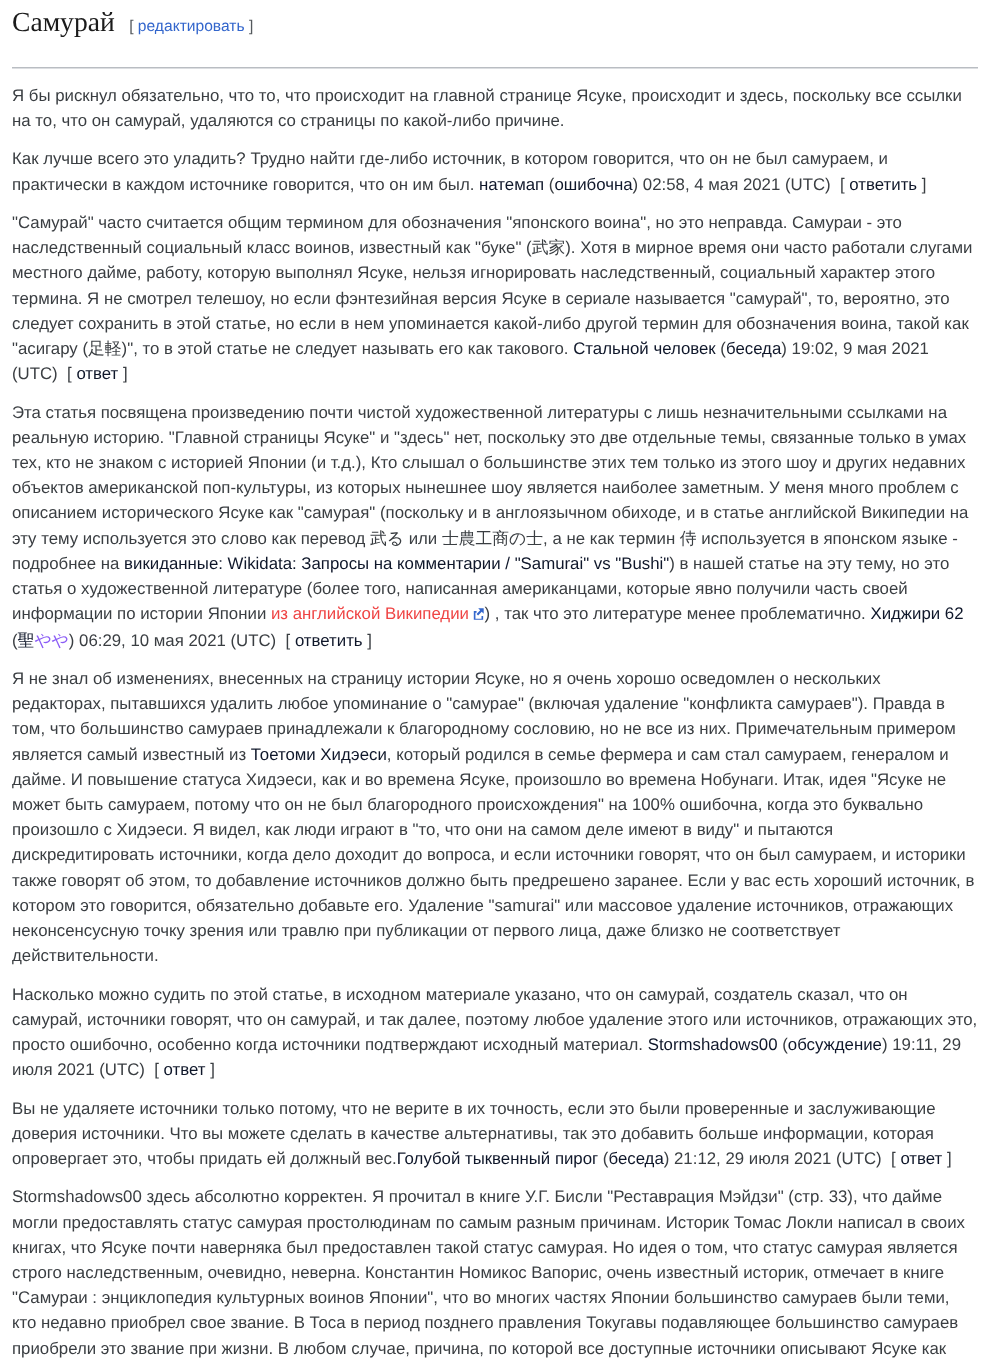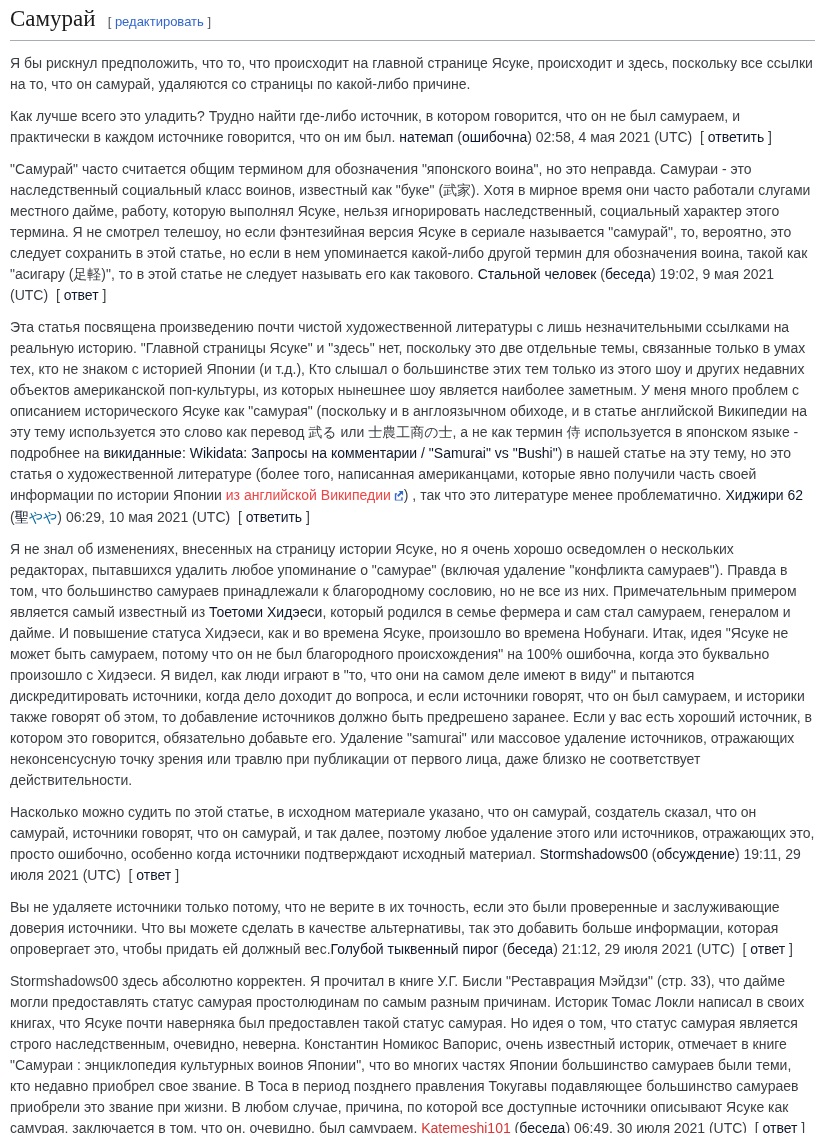--- a/index.html
+++ b/index.html
@@ -15,51 +15,51 @@
     box-sizing:border-box;
     padding:6px 12px 14px 10px;
     background:#fff;
   }
   h2.heading{
     font-family:"Liberation Serif","DejaVu Serif",serif;
     font-weight:400;
     font-size:23px;
     color:#1b1b1b;
     margin:0 0 12px 0;
-    padding:2px 0 8px 0;
+    padding:2px 0 24px 0;
     border-bottom:1px solid #a8adb3;
   }
   .editsection{
     font-family:"Liberation Sans","DejaVu Sans",sans-serif;
     font-size:13px;
     margin-left:12px;
     white-space:nowrap;
   }
   .editsection .bracket{color:#54595d;}
   a{color:#3366cc;text-decoration:none;cursor:pointer;}
   a.link{color:#0f172a;}
   a.redlink{color:#dd3333;}
-  a.orange{color:#0369a1;}
+  a.orange{color:#8b5cf6;}
   a.extlink{color:#ef4444;}
   .ext-icon{display:inline-block;margin-left:2px;vertical-align:-1px;}
   p.para{margin:0 0 11px 0;}
   p.para:last-child{margin-bottom:0;}
   .indent-0{margin-left:0;}
   .indent-1{margin-left:13px;}
   .indent-2{margin-left:27px;}
 </style>
 </head>
 <body>
 
 <div class="page">
   <h2 class="heading">
     <span>Самурай</span><span class="editsection"><span class="bracket">[</span> <a class="editlink">редактировать</a> <span class="bracket">]</span></span>
   </h2>
   <div class="discussion">
-      <p class="para indent-0"><span>Я бы рискнул предположить, что то, что происходит на главной странице Ясуке, происходит и здесь, поскольку все ссылки на то, что он самурай, удаляются со страницы по какой-либо причине.</span></p>
+      <p class="para indent-0"><span>Я бы рискнул обязательно, что то, что происходит на главной странице Ясуке, происходит и здесь, поскольку все ссылки на то, что он самурай, удаляются со страницы по какой-либо причине.</span></p>
       <p class="para indent-0"><span>Как лучше всего это уладить? Трудно найти где-либо источник, в котором говорится, что он не был самураем, и практически в каждом источнике говорится, что он им был. </span><a class="link">натемап</a><span> (</span><a class="link">ошибочна</a><span>) 02:58, 4 мая 2021 (UTC) &nbsp;[ </span><a class="link">ответить</a><span> ]</span></p>
       <p class="para indent-1"><span>"Самурай" часто считается общим термином для обозначения "японского воина", но это неправда. Самураи - это наследственный социальный класс воинов, известный как "буке" (武家). Хотя в мирное время они часто работали слугами местного дайме, работу, которую выполнял Ясуке, нельзя игнорировать наследственный, социальный характер этого термина. Я не смотрел телешоу, но если фэнтезийная версия Ясуке в сериале называется "самурай", то, вероятно, это следует сохранить в этой статье, но если в нем упоминается какой-либо другой термин для обозначения воина, такой как "асигару (足軽)", то в этой статье не следует называть его как такового. </span><a class="link">Стальной человек</a><span> (</span><a class="link">беседа</a><span>) 19:02, 9 мая 2021 (UTC) &nbsp;[ </span><a class="link">ответ</a><span> ]</span></p>
       <p class="para indent-2"><span>Эта статья посвящена произведению почти чистой художественной литературы с лишь незначительными ссылками на реальную историю. "Главной страницы Ясуке" и "здесь" нет, поскольку это две отдельные темы, связанные только в умах тех, кто не знаком с историей Японии (и т.д.), Кто слышал о большинстве этих тем только из этого шоу и других недавних объектов американской поп-культуры, из которых нынешнее шоу является наиболее заметным. У меня много проблем с описанием исторического Ясуке как "самурая" (поскольку и в англоязычном обиходе, и в статье английской Википедии на эту тему используется это слово как перевод 武る или 士農工商の士, а не как термин 侍 используется в японском языке - подробнее на </span><a class="link">викиданные: Wikidata: Запросы на комментарии / "Samurai" vs "Bushi"</a><span>) в нашей статье на эту тему, но это статья о художественной литературе (более того, написанная американцами, которые явно получили часть своей информации по истории Японии </span><a class="extlink">из английской Википедии</a><span class="ext-icon"><svg viewBox="0 0 12 12" width="11" height="11">
             <path fill="#3366cc" d="M6 1h5v5L9.2 4.2 5.9 7.5 4.5 6.1 7.8 2.8 6 1zM2 3.5h2.5V5H3.5v5.5H9V8h1.5v3.5H2z"></path>
           </svg></span><span>) , так что это литературе менее проблематично. </span><a class="link">Хиджири 62</a><span> (</span><a class="link">聖</a><a class="orange">やや</a><span>) 06:29, 10 мая 2021 (UTC) &nbsp;[ </span><a class="link">ответить</a><span> ]</span></p>
       <p class="para indent-0"><span>Я не знал об изменениях, внесенных на страницу истории Ясуке, но я очень хорошо осведомлен о нескольких редакторах, пытавшихся удалить любое упоминание о "самурае" (включая удаление "конфликта самураев"). Правда в том, что большинство самураев принадлежали к благородному сословию, но не все из них. Примечательным примером является самый известный из </span><a class="link">Тоетоми Хидэеси</a><span>, который родился в семье фермера и сам стал самураем, генералом и дайме. И повышение статуса Хидэеси, как и во времена Ясуке, произошло во времена Нобунаги. Итак, идея "Ясуке не может быть самураем, потому что он не был благородного происхождения" на 100% ошибочна, когда это буквально произошло с Хидэеси. Я видел, как люди играют в "то, что они на самом деле имеют в виду" и пытаются дискредитировать источники, когда дело доходит до вопроса, и если источники говорят, что он был самураем, и историки также говорят об этом, то добавление источников должно быть предрешено заранее. Если у вас есть хороший источник, в котором это говорится, обязательно добавьте его. Удаление "samurai" или массовое удаление источников, отражающих неконсенсусную точку зрения или травлю при публикации от первого лица, даже близко не соответствует действительности.</span></p>
       <p class="para indent-0"><span>Насколько можно судить по этой статье, в исходном материале указано, что он самурай, создатель сказал, что он самурай, источники говорят, что он самурай, и так далее, поэтому любое удаление этого или источников, отражающих это, просто ошибочно, особенно когда источники подтверждают исходный материал. </span><a class="link">Stormshadows00</a><span> (</span><a class="link">обсуждение</a><span>) 19:11, 29 июля 2021 (UTC) &nbsp;[ </span><a class="link">ответ</a><span> ]</span></p>
       <p class="para indent-1"><span>Вы не удаляете источники только потому, что не верите в их точность, если это были проверенные и заслуживающие доверия источники. Что вы можете сделать в качестве альтернативы, так это добавить больше информации, которая опровергает это, чтобы придать ей должный вес.</span><a class="link">Голубой тыквенный пирог</a><span> (</span><a class="link">беседа</a><span>) 21:12, 29 июля 2021 (UTC) &nbsp;[ </span><a class="link">ответ</a><span> ]</span></p>
       <p class="para indent-2"><span>Stormshadows00 здесь абсолютно корректен. Я прочитал в книге У.Г. Бисли "Реставрация Мэйдзи" (стр. 33), что дайме могли предоставлять статус самурая простолюдинам по самым разным причинам. Историк Томас Локли написал в своих книгах, что Ясуке почти наверняка был предоставлен такой статус самурая. Но идея о том, что статус самурая является строго наследственным, очевидно, неверна. Константин Номикос Вапорис, очень известный историк, отмечает в книге "Самураи : энциклопедия культурных воинов Японии", что во многих частях Японии большинство самураев были теми, кто недавно приобрел свое звание. В Тоса в период позднего правления Токугавы подавляющее большинство самураев приобрели это звание при жизни. В любом случае, причина, по которой все доступные источники описывают Ясуке как самурая, заключается в том, что он, очевидно, был самураем. </span><a class="redlink">Katemeshi101</a><span> (</span><a class="link">беседа</a><span>) 06:49, 30 июля 2021 (UTC) &nbsp;[ </span><a class="link">ответ</a><span> ]</span></p>
     </div>

